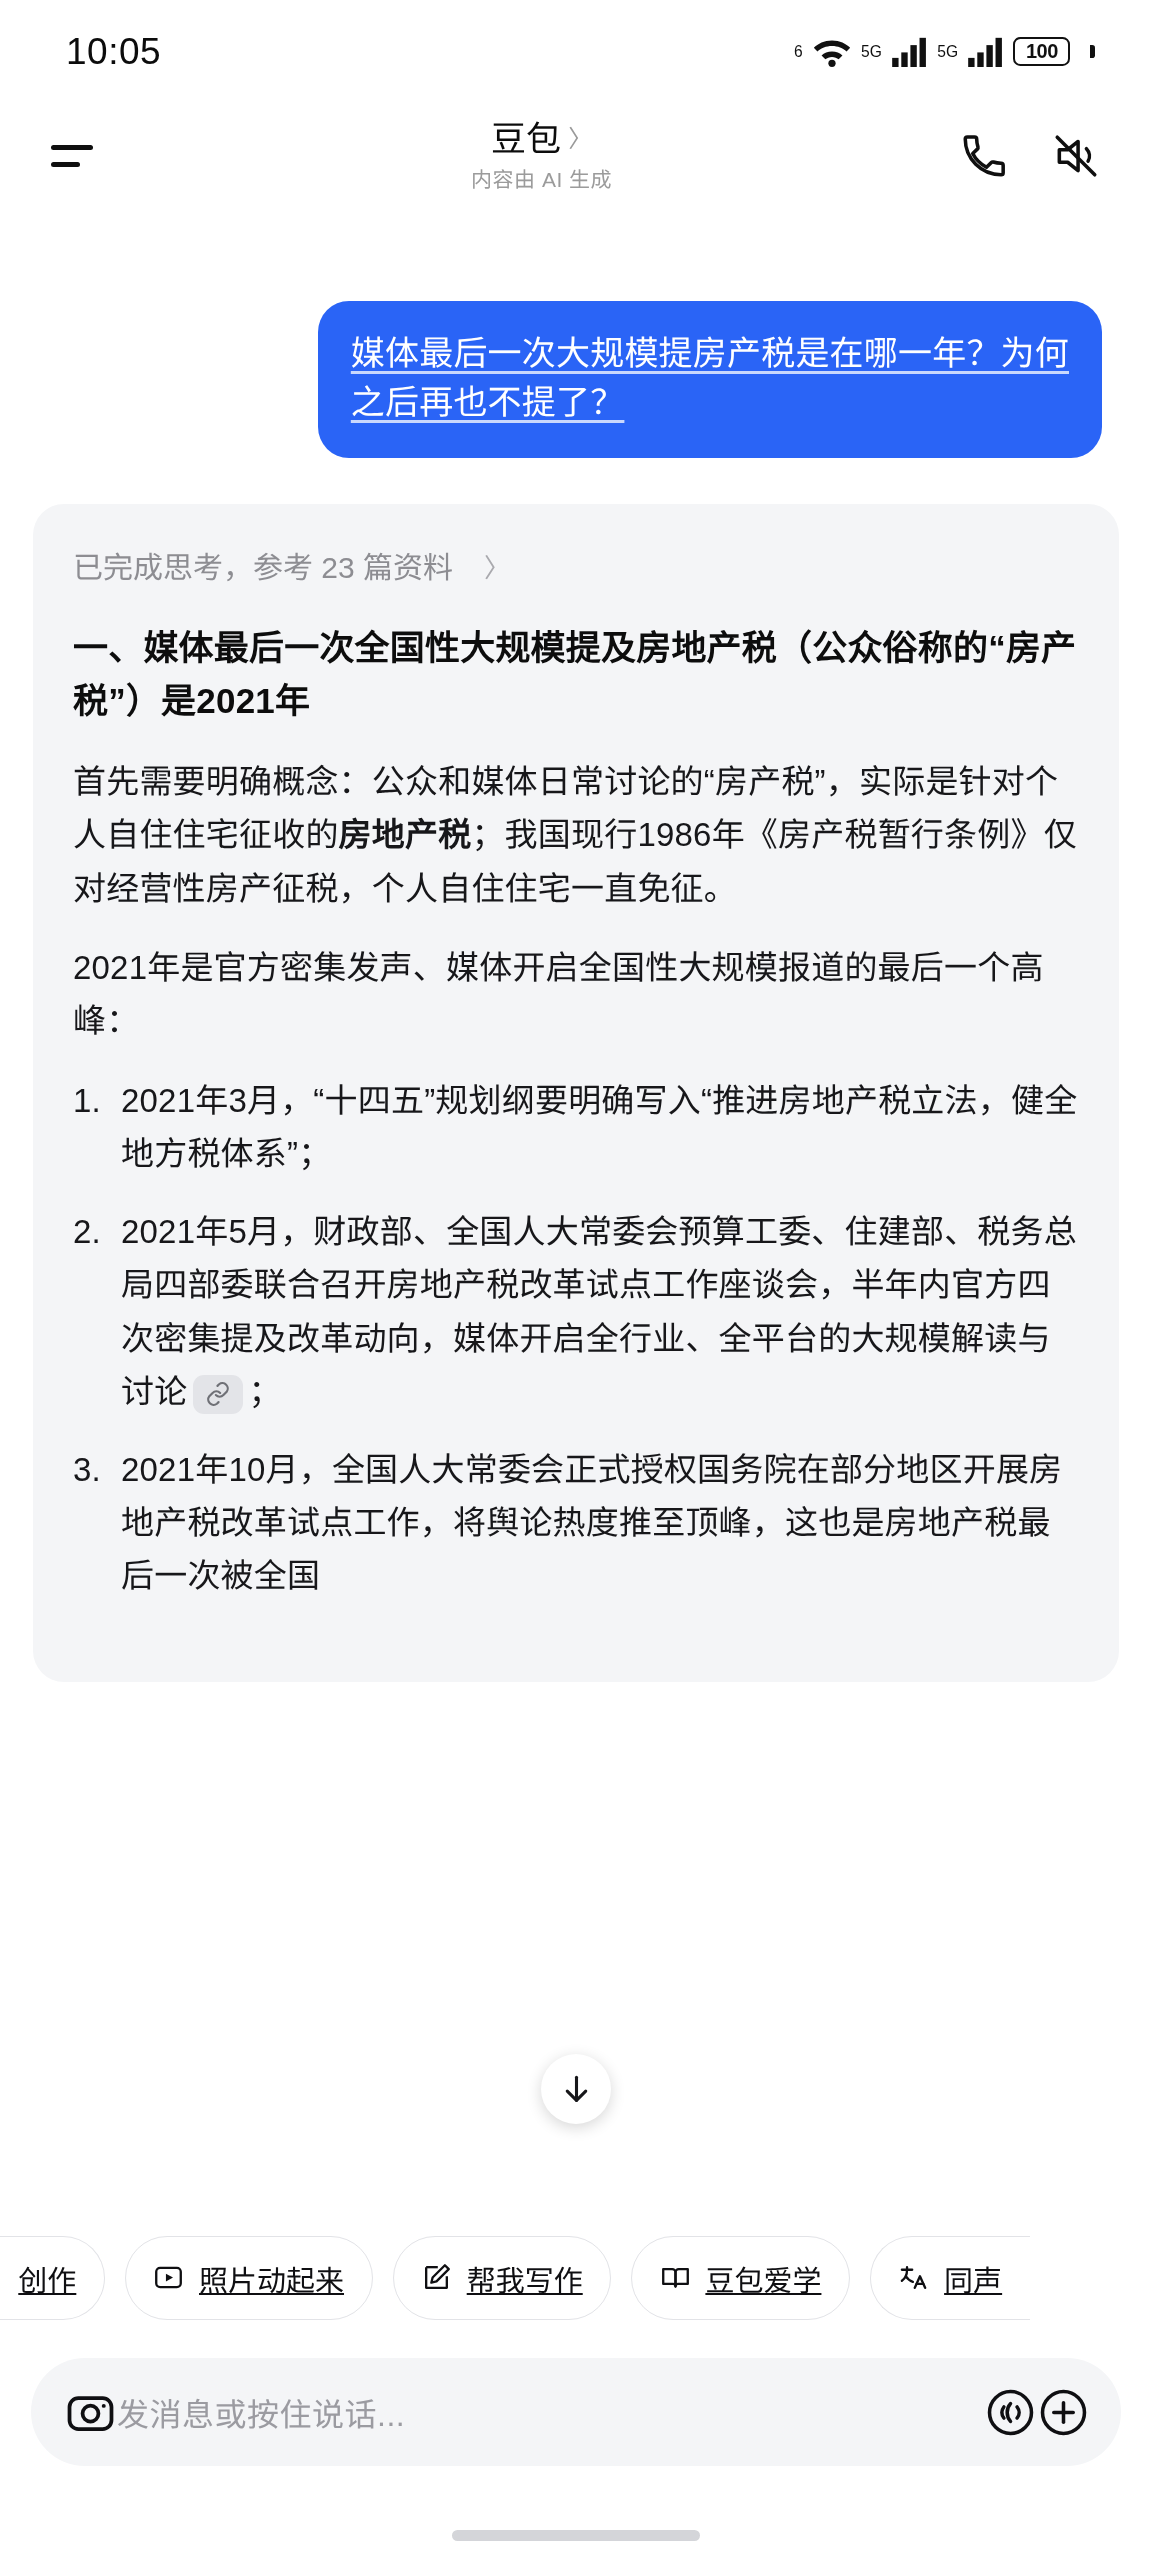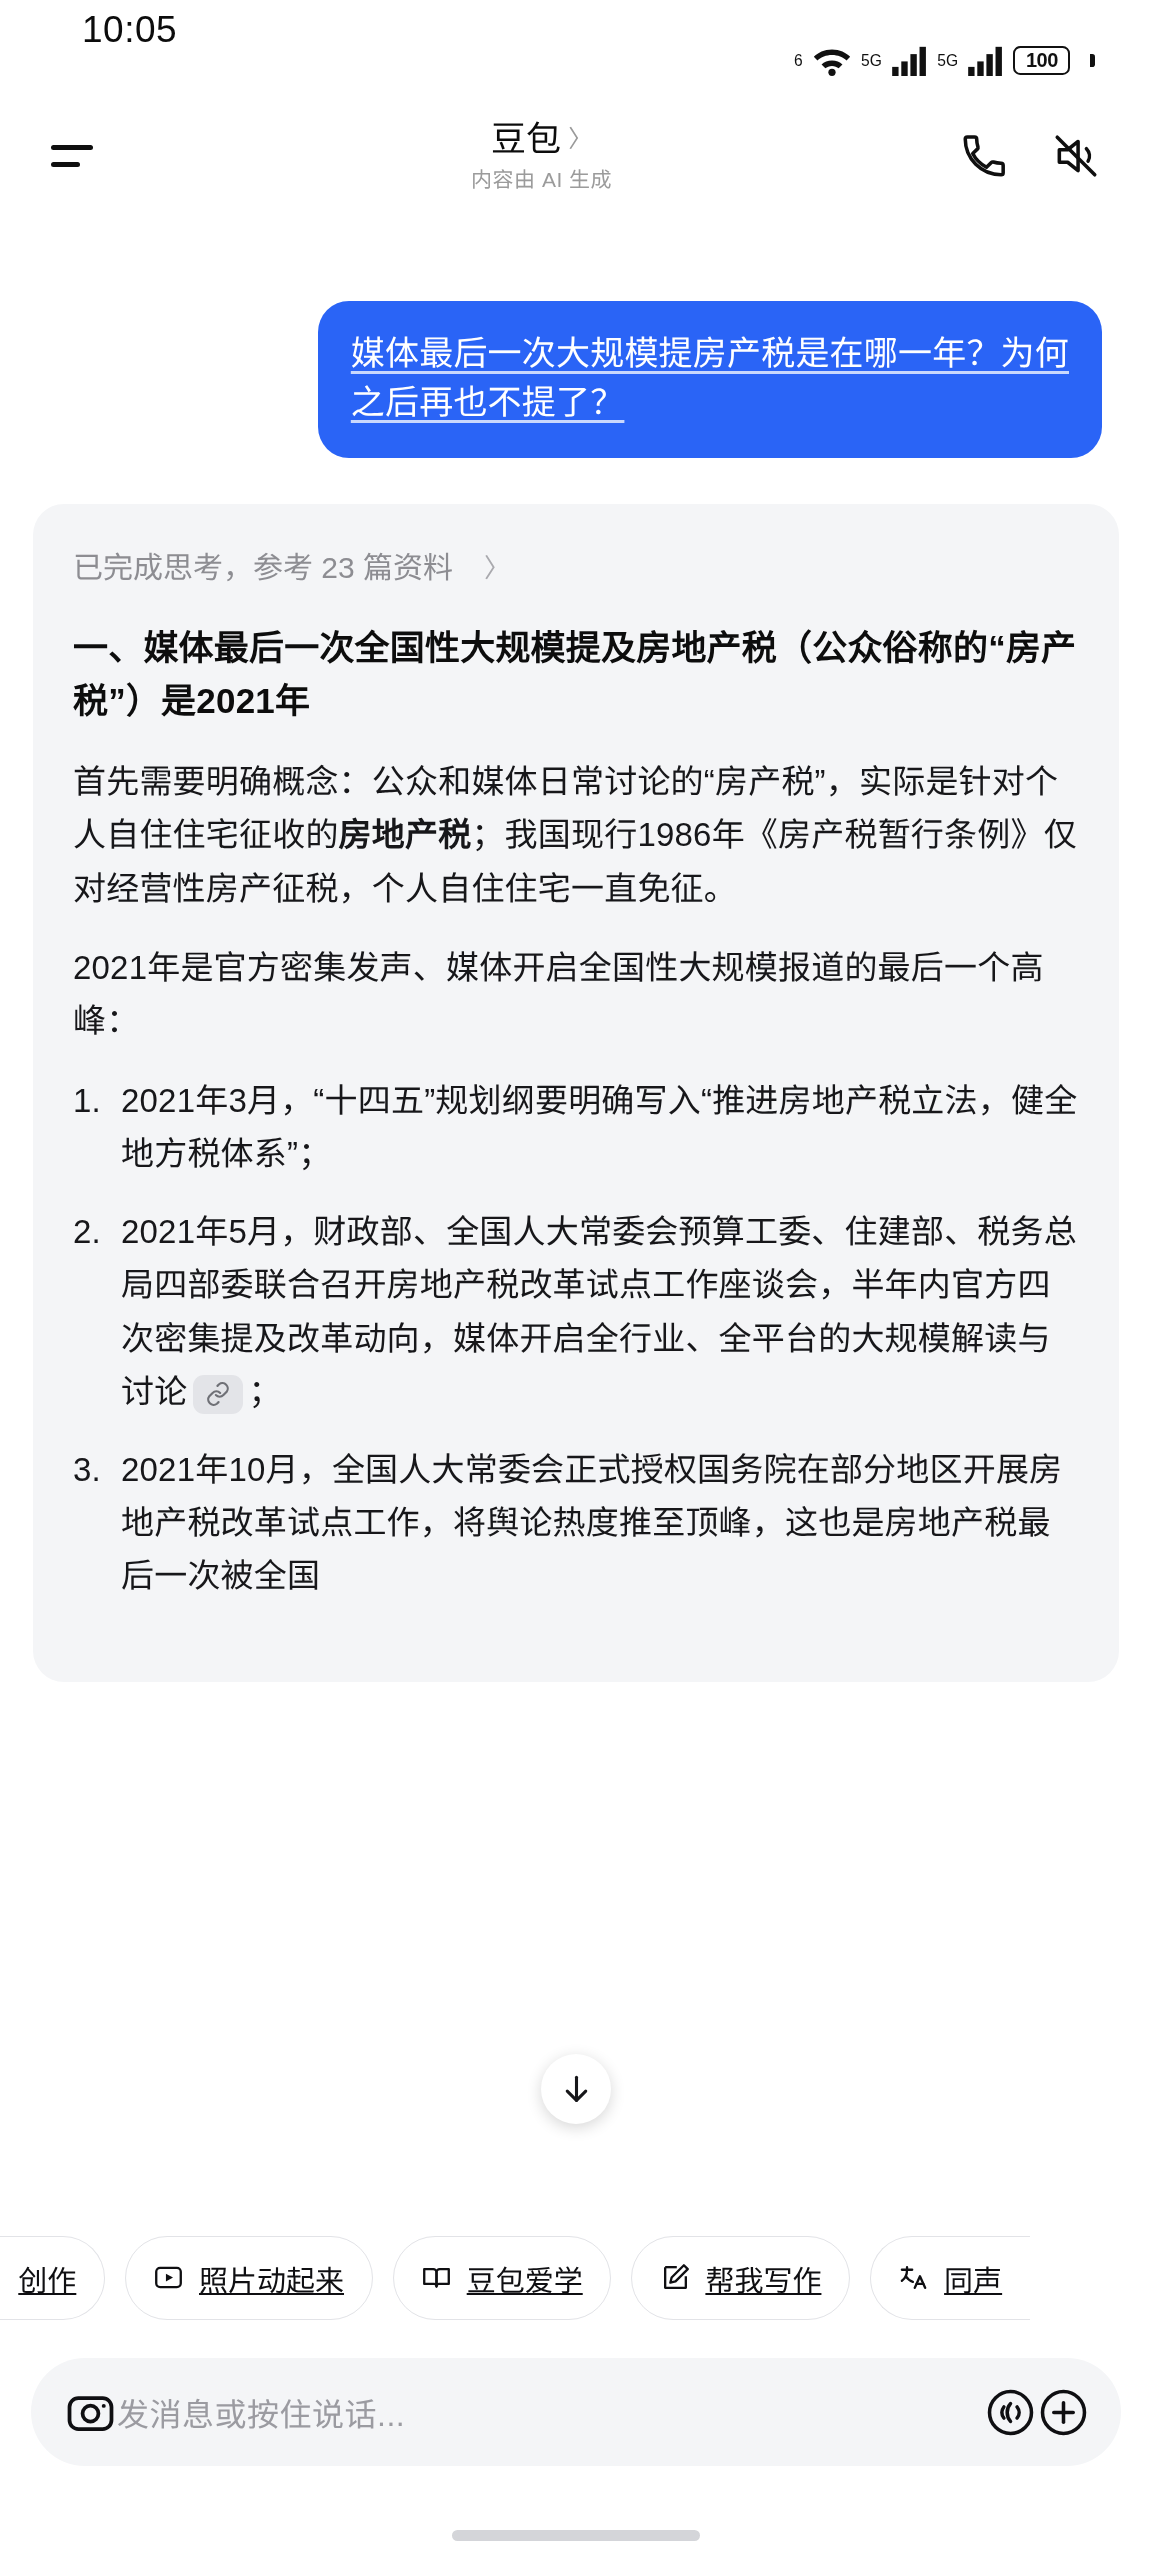--- a/index.html
+++ b/index.html
@@ -14,26 +14,26 @@
     position: relative;
     width: 1152px;
     height: 2576px;
     background: #ffffff;
     overflow: hidden;
   }
 
   
   .statusbar {
     position: absolute;
-    top: 0; left: 16px; right: 0;
+    top: 0; left: 0; right: 0;
     height: 103px;
     display: flex;
+    align-items: center;
     justify-content: space-between;
     padding: 0 57px 0 66px;
-    margin-top: 9px;
   }
   .status-time {
     font-size: 37px;
     color: #0c0c0c;
     letter-spacing: 0.5px;
     font-weight: 400;
   }
   .status-icons {
     display: flex;
     align-items: center;
@@ -383,33 +383,33 @@
     <div class="chip">
       <svg width="31" height="31" viewBox="0 0 24 24" fill="none" stroke="#0f0f12" stroke-width="1.8" stroke-linejoin="round">
         <rect x="2.5" y="4.5" width="19" height="15" rx="3"></rect>
         <polygon points="10,9 15.5,12 10,15" fill="#0f0f12" stroke="none"></polygon>
       </svg>
       <span>照片动起来</span>
     </div>
 
     <div class="chip">
       <svg width="31" height="31" viewBox="0 0 24 24" fill="none" stroke="#0f0f12" stroke-width="1.8" stroke-linejoin="round">
-        <path d="M2.5 5.5h7a2.5 2.5 0 0 1 2.5 2.5v11a2 2 0 0 0-2-2h-7.5z"></path>
-        <path d="M21.5 5.5h-7A2.5 2.5 0 0 0 12 8v11a2 2 0 0 1 2-2h7.5z"></path>
-      </svg>
-      <span>豆包爱学</span>
-    </div>
-
-    <div class="chip">
-      <svg width="31" height="31" viewBox="0 0 24 24" fill="none" stroke="#0f0f12" stroke-width="1.8" stroke-linejoin="round">
         <path d="M4 4h9"></path>
           <path d="M4 4v16h16v-9"></path>
         <path d="M18.5 2.5l3 3L12 15l-4 1 1-4z"></path>
       </svg>
       <span>帮我写作</span>
+    </div>
+
+    <div class="chip">
+      <svg width="31" height="31" viewBox="0 0 24 24" fill="none" stroke="#0f0f12" stroke-width="1.8" stroke-linejoin="round">
+        <path d="M2.5 5.5h7a2.5 2.5 0 0 1 2.5 2.5v11a2 2 0 0 0-2-2h-7.5z"></path>
+        <path d="M21.5 5.5h-7A2.5 2.5 0 0 0 12 8v11a2 2 0 0 1 2-2h7.5z"></path>
+      </svg>
+      <span>豆包爱学</span>
     </div>
 
     <div class="chip last">
       <svg width="31" height="31" viewBox="0 0 24 24" fill="none" stroke="#0f0f12" stroke-width="1.8" stroke-linecap="round" stroke-linejoin="round">
         <path d="M3 6h8M7 4v2c0 4-1.8 7-4 8.5"></path>
           <path d="M6 11c1.5 2.4 3.6 3.8 5.5 4.4"></path>
         <path d="M13 20l4-9 4 9"></path>
           <path d="M14.4 17h5.2"></path>
       </svg>
       <span>同声</span>

